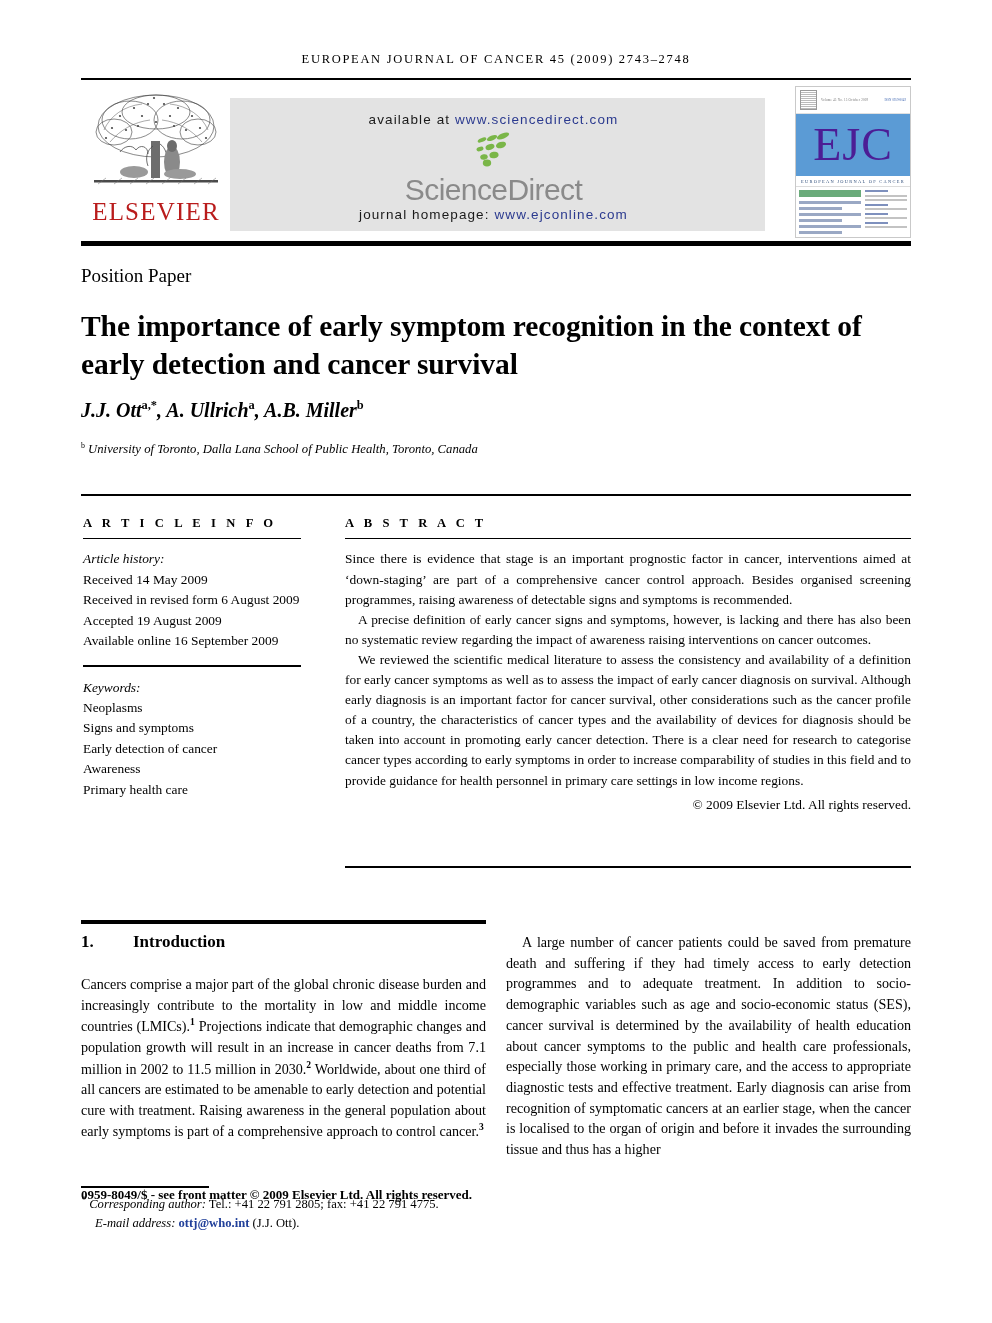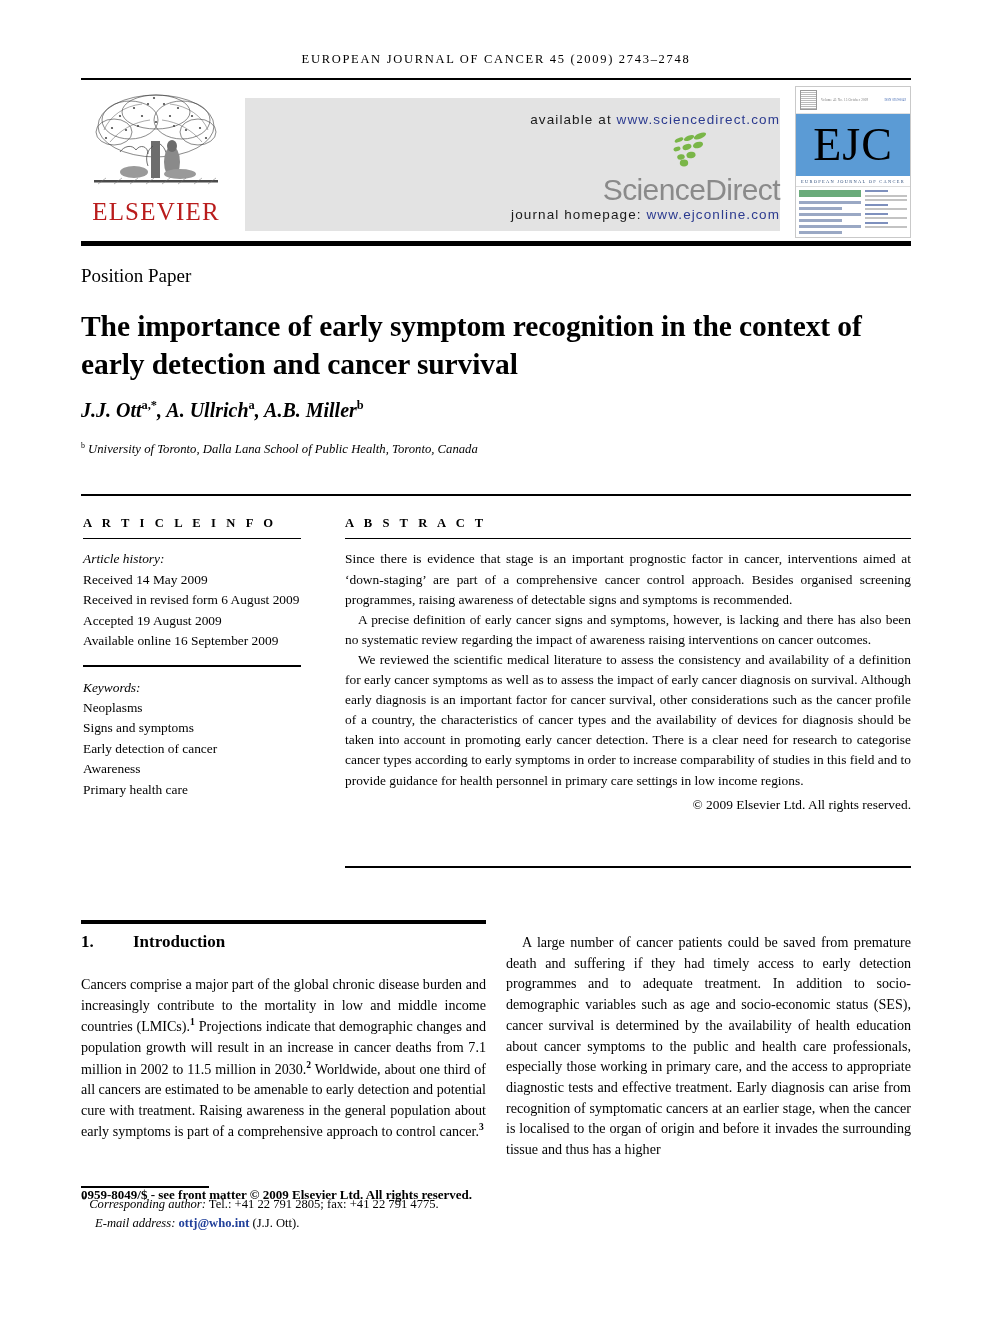--- a/index.html
+++ b/index.html
@@ -77,29 +77,29 @@
     color: #b91c1c;
     font-size: 25px;
     letter-spacing: 1.2px;
     line-height: 1;
     margin-top: 1px;
   }
 
   
   .sdbanner {
     position: absolute;
-    left: 164px; top: 14px;
+    left: 149px; top: 14px;
     width: 535px;
     height: 133px;
     background: #e3e3e3;
     display: flex;
     flex-direction: column;
-    align-items: flex-end;
+    align-items: center;
     justify-content: space-between;
-    padding: 14px 0 12px 0;
+    padding: 14px 8px 12px 0;
     box-sizing: border-box;
   }
   .sd-available {
     font-family: "Liberation Sans", sans-serif;
     font-size: 13.5px;
     letter-spacing: 1.1px;
     color: #1a1a1a;
   }
   .sd-available .lnk { color: #2b3a8f; }
   .sd-logo-row {
@@ -159,21 +159,21 @@
   .cover-issn { font-size: 3.2px; color: #4a6fb5; }
   .cover-blue {
     height: 62px;
     background: #5b9bd5;
     display: flex;
     align-items: center;
     justify-content: center;
   }
   .cover-ejc {
     font-family: "Liberation Serif", serif;
-    color: #000000;
+    color: #4c1d95;
     font-size: 46px;
     line-height: 1;
     letter-spacing: 1px;
   }
   .cover-jname {
     text-align: center;
     font-size: 4.4px;
     letter-spacing: 1.3px;
     color: #2b4a78;
     padding: 3px 0 2px 0;

